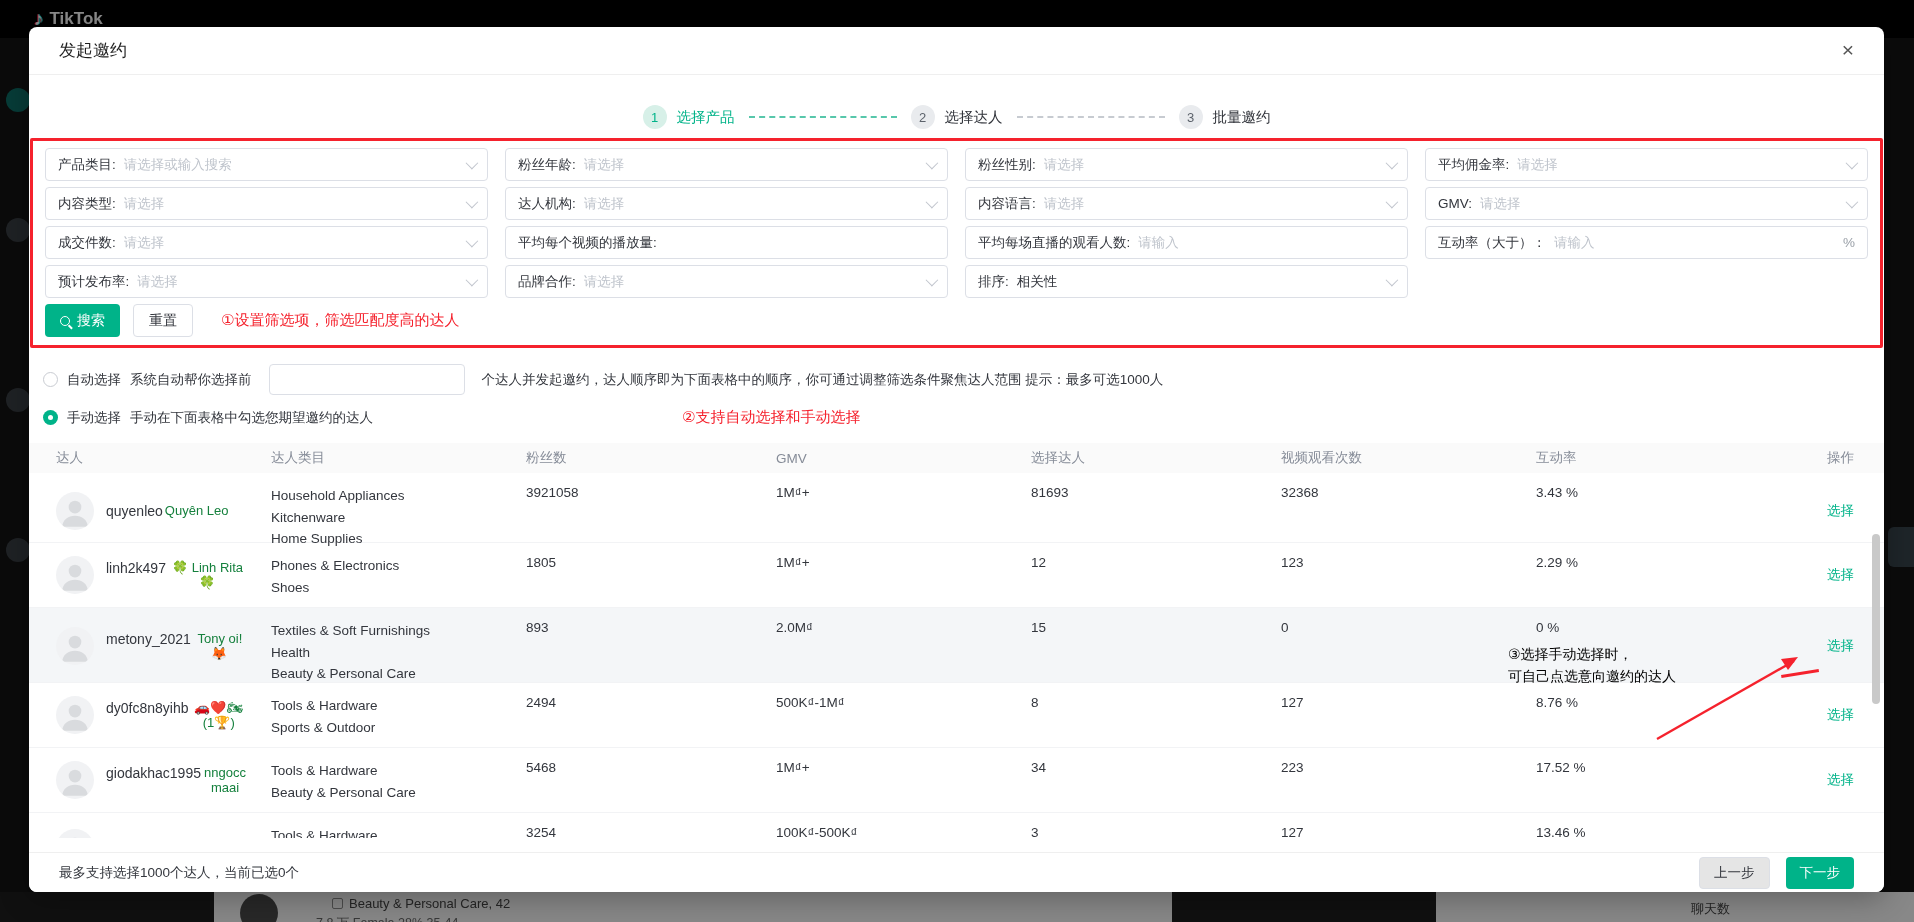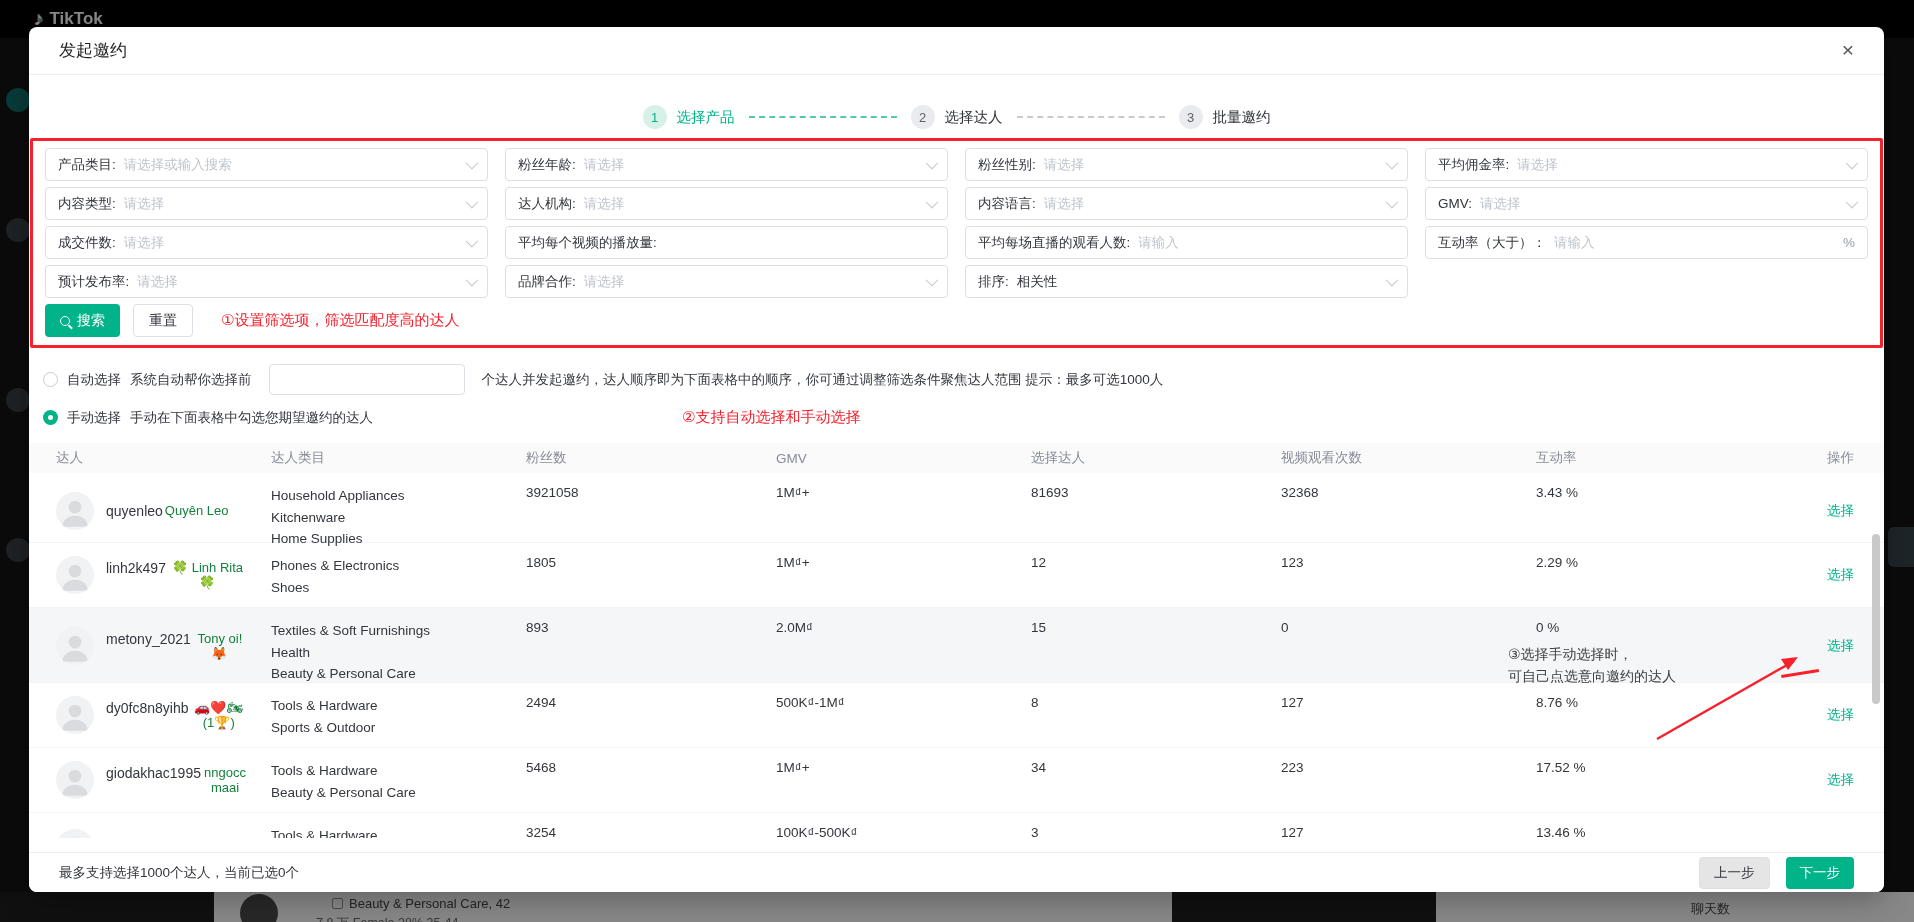--- a/index.html
+++ b/index.html
@@ -83,21 +83,21 @@
   .c-user { align-self:center; display:flex; align-items:center; gap:12px; padding-top:0; }
   .avatar { width:38px; height:38px; border-radius:50%; background:#f1f2f4; overflow:hidden; flex:none; display:flex; align-items:center; justify-content:center; }
   .names { display:flex; flex-direction:row; gap:2px; min-width:0; }
   .handle { font-size:14px; color:#33363d; }
   .nick { font-size:13px; color:#15803d;text-align:center; }
   .cats { white-space:pre-line; line-height:21.5px; }
   .c-action { align-self:center; padding-top:0; text-align:right; padding-right:15px; }
   .sel-link { color:#00b389; font-size:13.5px; cursor:pointer; }
 
   
-  .annot3 { position:absolute; left:1479px; top:616px; font-size:14px; line-height:22px; color:#404040; }
+  .annot3 { position:absolute; left:1479px; top:616px; font-size:14px; line-height:22px; color:#000000; }
   .arrow-svg { position:absolute; left:1595px; top:598px; pointer-events:none; }
   .red-underline { position:absolute; left:1752px; top:645px; width:38px; height:2.5px; background:#f5222d; transform:rotate(-9deg); }
 
   .scroll-thumb { position:absolute; right:4px; top:507px; width:8px; height:170px; background:#c9c9c9; border-radius:4px; }
 
   
   .m-foot { position:absolute; left:0; bottom:0; width:100%; height:40px; border-top:1px solid #efefef; display:flex; align-items:center; padding:0 30px; background:#fff; border-radius:0 0 8px 8px; }
   .foot-sum { font-size:13.5px; color:#33363d; }
   .foot-btns { margin-left:auto; display:flex; gap:16px; }
   .btn-prev { height:32px; padding:0 14px; background:#e5e5e5; border:1px solid #dcdfe6; border-radius:4px; font-size:13.5px; color:#33363d; cursor:pointer; font-family:inherit; }

